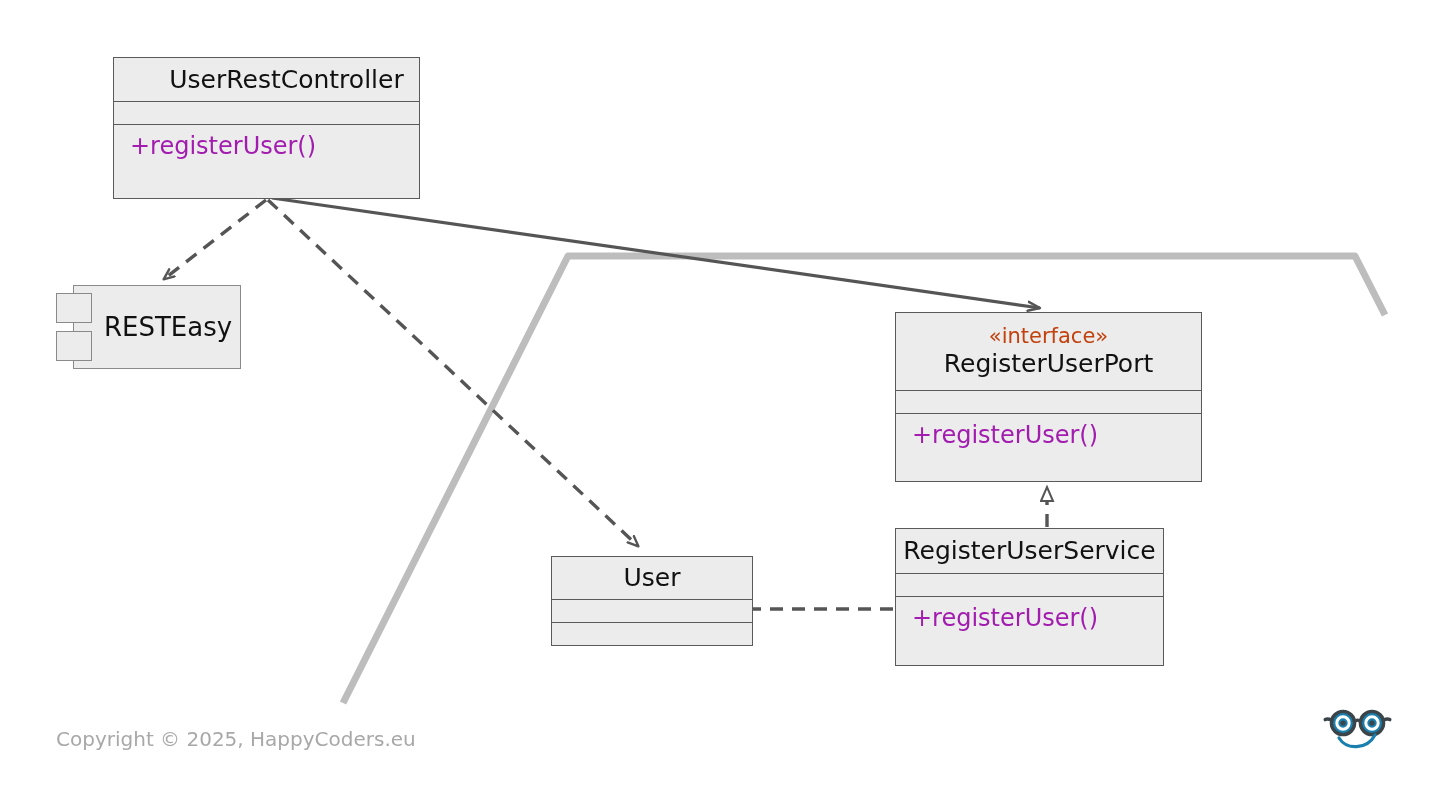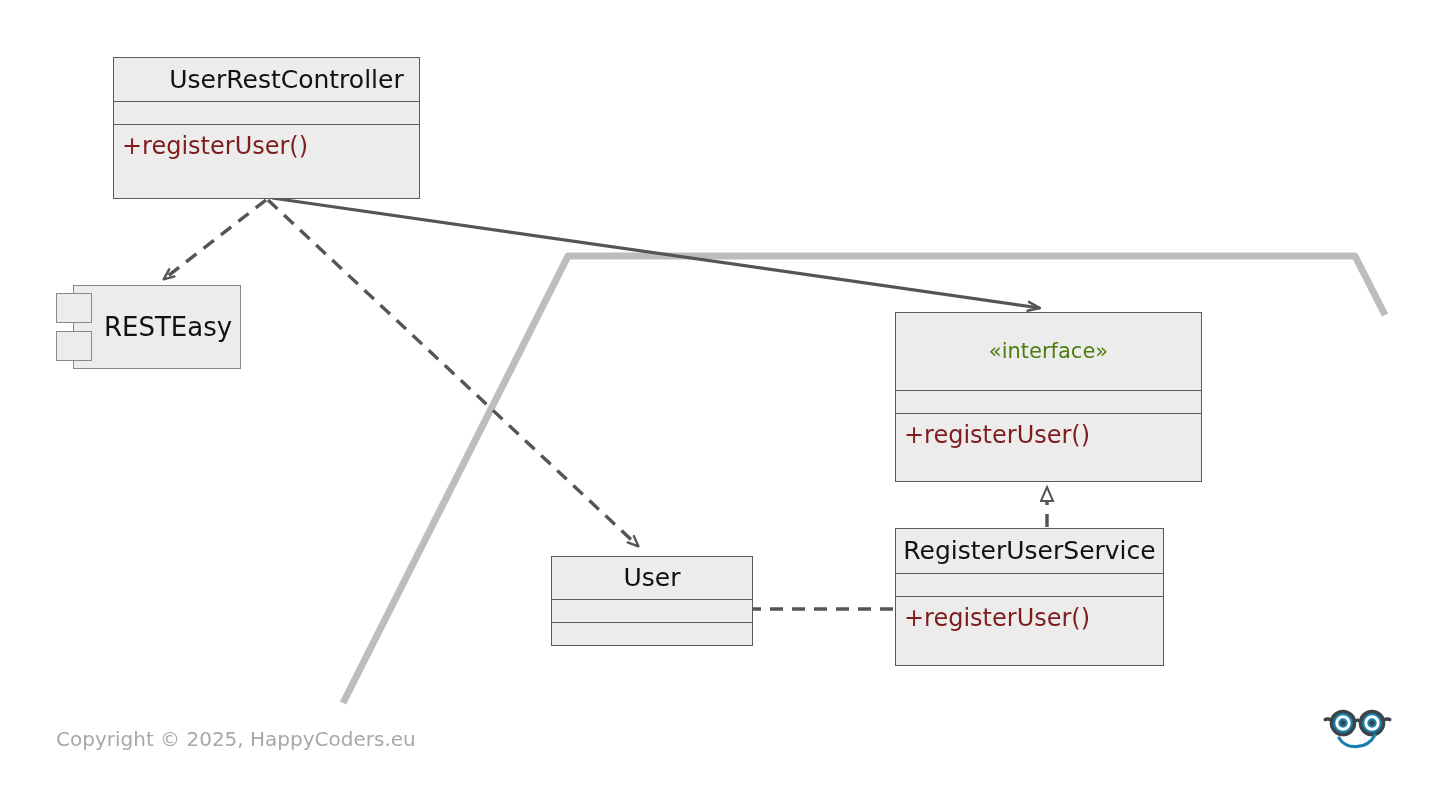--- a/index.html
+++ b/index.html
@@ -42,32 +42,32 @@
     text-align: center;
     color: #111111;
     display: flex;
     flex-direction: column;
     align-items: center;
     justify-content: center;
   }
   .stereotype {
     font-size: 21px;
     line-height: 25px;
-    color: #4d7c0f;
+    color: #c2410c;
   }
   .class-title {
     font-size: 25px;
     line-height: 30px;
     color: #111111;
   }
   .member {
     font-size: 24px;
     line-height: 30px;
-    color: #7f1d1d;
-    padding: 6px 0 0 8px;
+    color: #a21caf;
+    padding: 6px 0 0 16px;
     white-space: nowrap;
   }
   
   .uml-component {
     position: absolute;
     z-index: 5;
   }
   .uml-component .body {
     position: absolute;
     box-sizing: border-box;
@@ -164,20 +164,21 @@
     <div class="body" style="left:17px; top:0px; width:168px; height:84px;">
       <span class="label">RESTEasy</span>
     </div>
     <div class="tab" style="left:0px; top:8px;"></div>
     <div class="tab" style="left:0px; top:46px;"></div>
   </div>
 
   <div class="uml-class" style="left:895px; top:312px; width:307px; height:170px;">
     <div class="compartment name-cmp" style="height:77px;">
       <div class="stereotype">«interface»</div>
+      <div class="class-title">RegisterUserPort</div>
     </div>
     <div class="compartment divider" style="height:23px;"></div>
     <div class="compartment divider" style="height:69px;">
       <div class="member">+registerUser()</div>
     </div>
   </div>
 
   <div class="uml-class" style="left:895px; top:528px; width:269px; height:138px;">
     <div class="compartment name-cmp" style="height:44px;">
       <div class="class-title">RegisterUserService</div>

